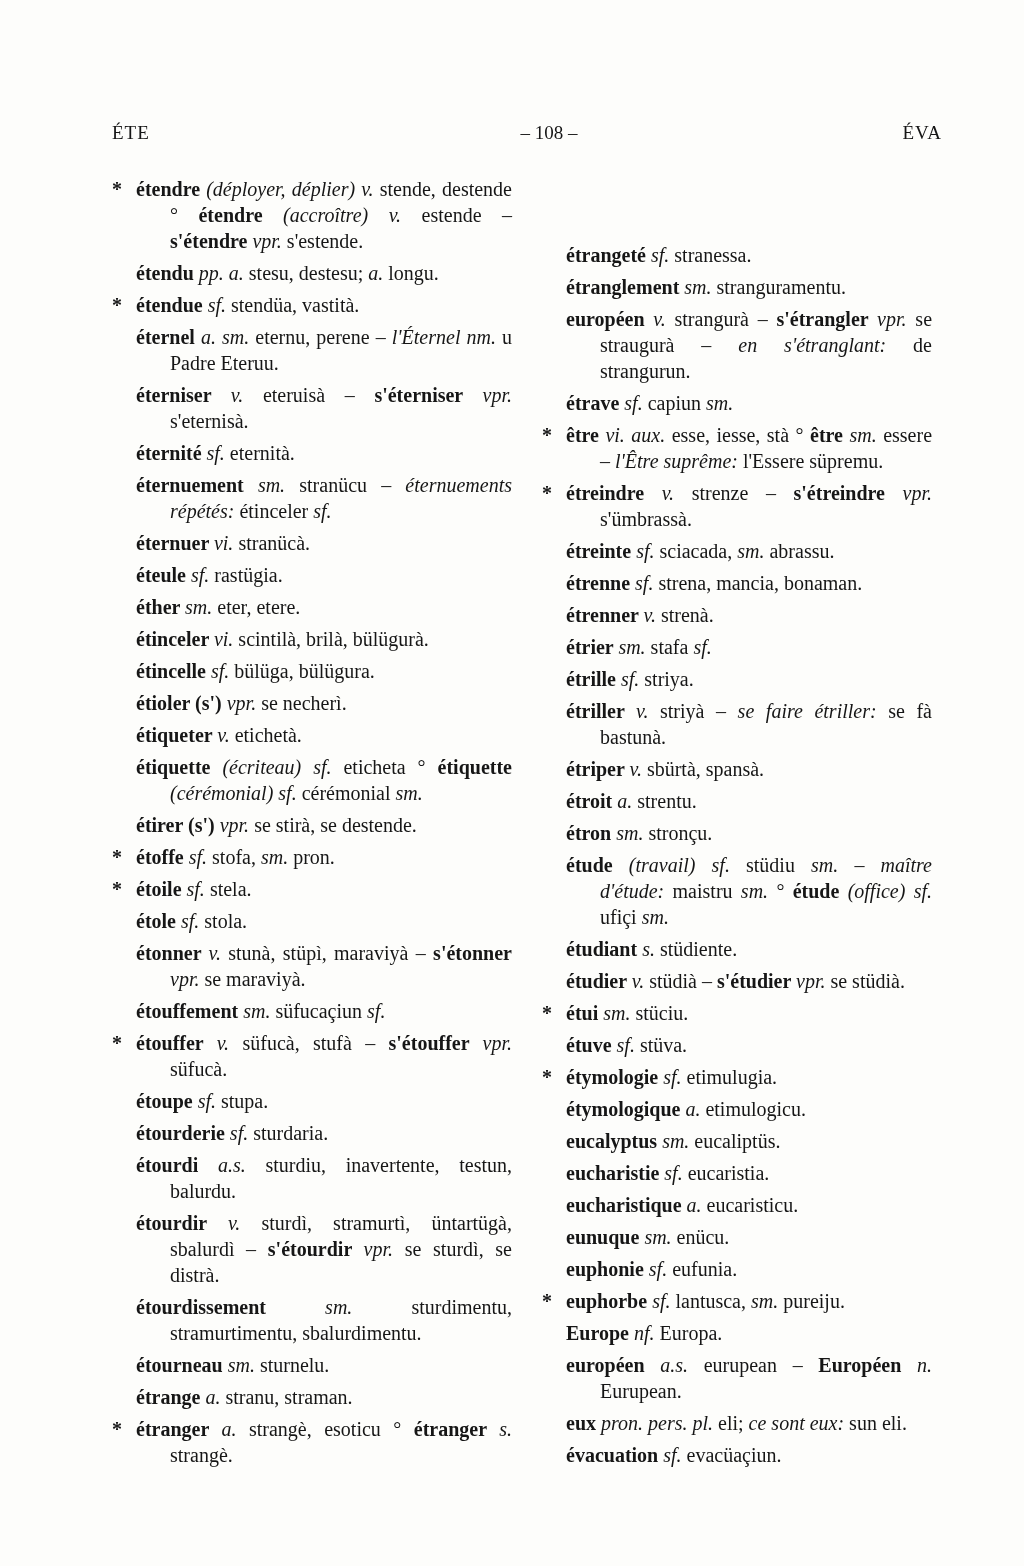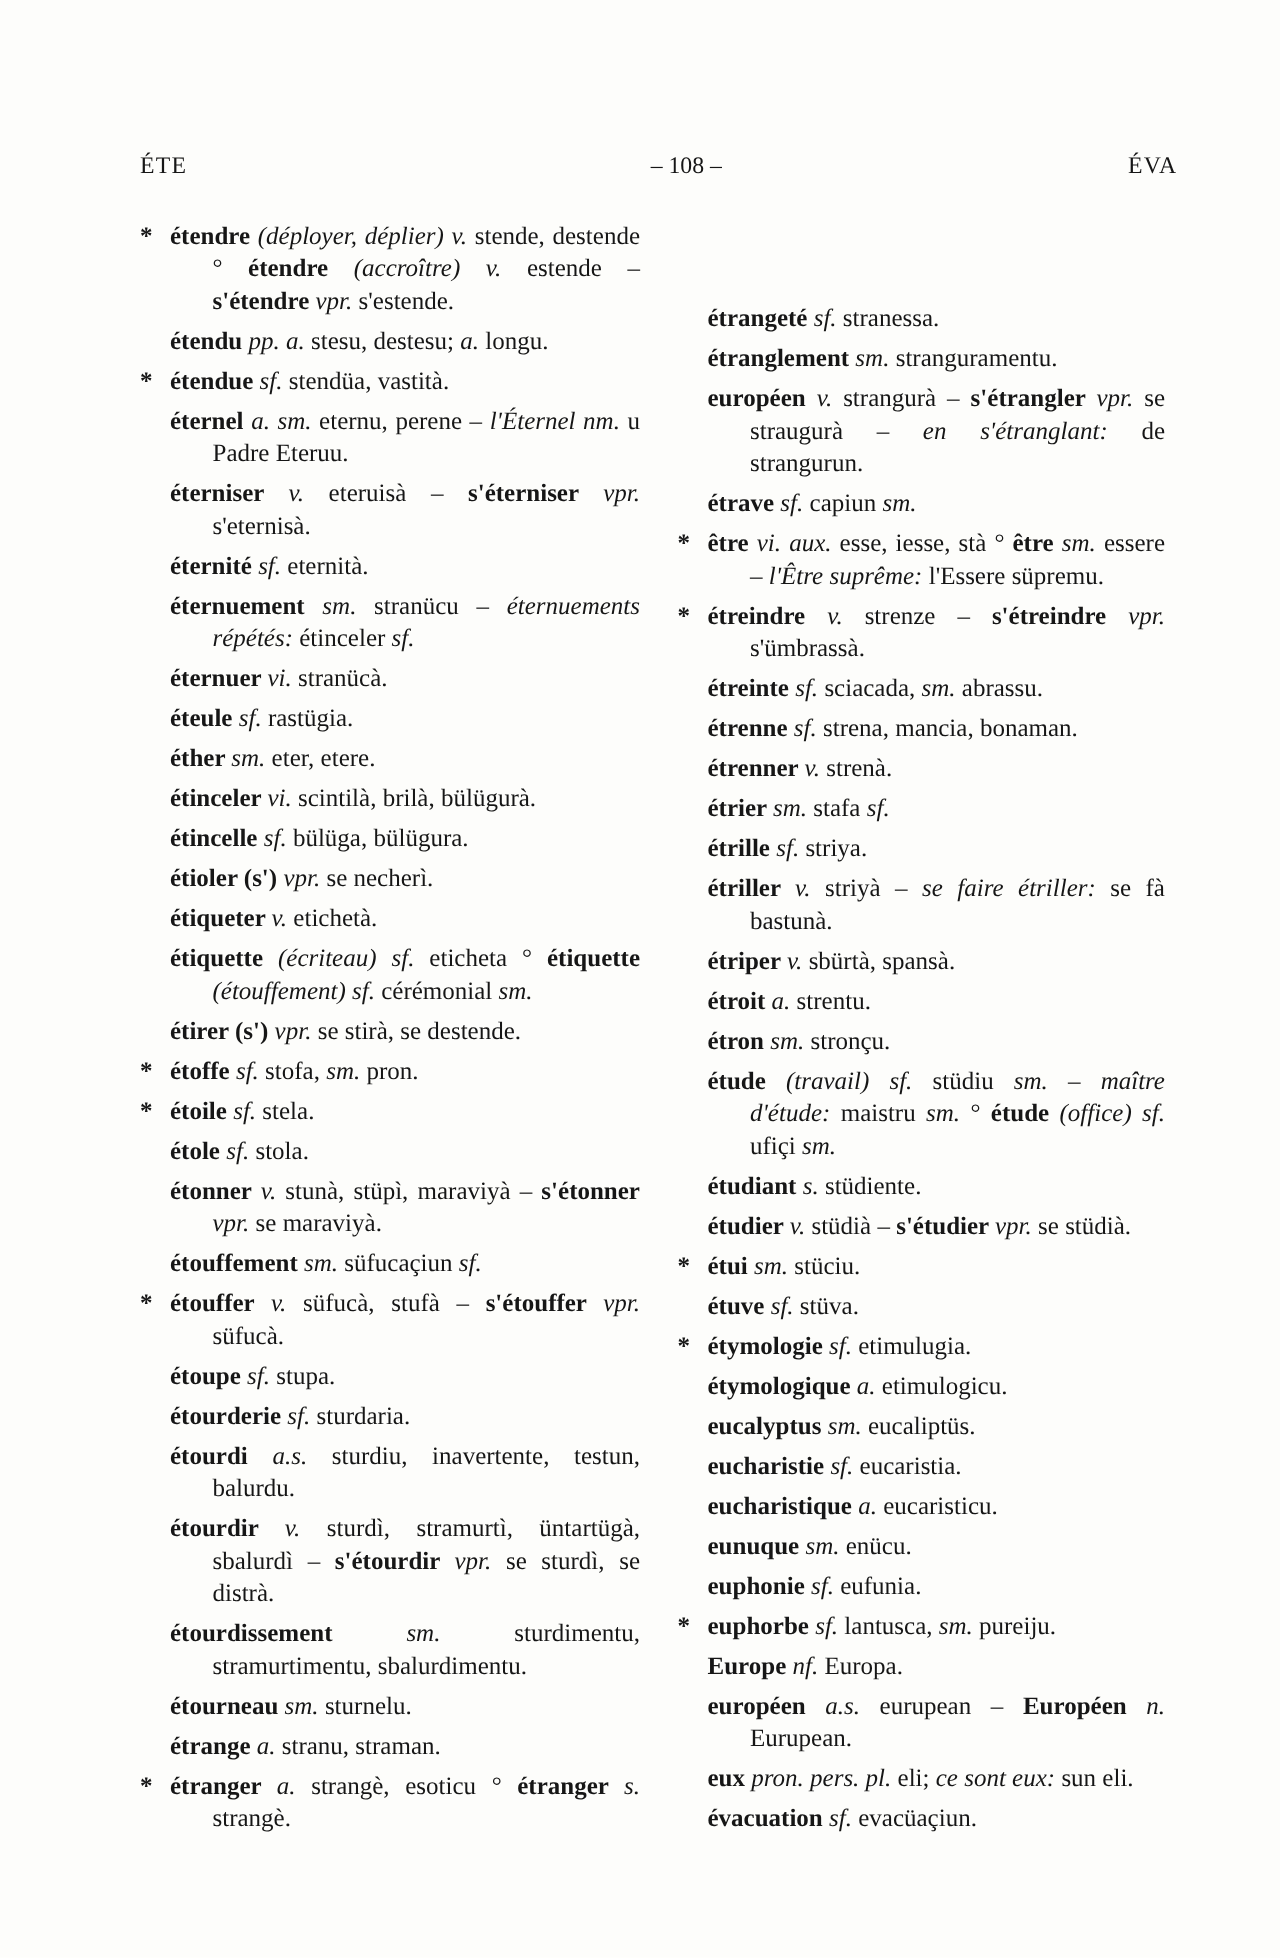--- a/index.html
+++ b/index.html
@@ -76,21 +76,21 @@
         <p class="entry"><span class="star"></span><span class="seg-b">éterniser </span><span class="seg-i">v. </span><span class="seg-n">eteruisà – </span><span class="seg-b">s'éterniser </span><span class="seg-i">vpr. </span><span class="seg-n">s'eternisà.</span></p>
         <p class="entry"><span class="star"></span><span class="seg-b">éternité </span><span class="seg-i">sf. </span><span class="seg-n">eternità.</span></p>
         <p class="entry"><span class="star"></span><span class="seg-b">éternuement </span><span class="seg-i">sm. </span><span class="seg-n">stranücu – </span><span class="seg-i">éternuements répétés: </span><span class="seg-n">étinceler </span><span class="seg-i">sf.</span></p>
         <p class="entry"><span class="star"></span><span class="seg-b">éternuer </span><span class="seg-i">vi. </span><span class="seg-n">stranücà.</span></p>
         <p class="entry"><span class="star"></span><span class="seg-b">éteule </span><span class="seg-i">sf. </span><span class="seg-n">rastügia.</span></p>
         <p class="entry"><span class="star"></span><span class="seg-b">éther </span><span class="seg-i">sm. </span><span class="seg-n">eter, etere.</span></p>
         <p class="entry"><span class="star"></span><span class="seg-b">étinceler </span><span class="seg-i">vi. </span><span class="seg-n">scintilà, brilà, bülügurà.</span></p>
         <p class="entry"><span class="star"></span><span class="seg-b">étincelle </span><span class="seg-i">sf. </span><span class="seg-n">bülüga, bülügura.</span></p>
         <p class="entry"><span class="star"></span><span class="seg-b">étioler (s') </span><span class="seg-i">vpr. </span><span class="seg-n">se necherì.</span></p>
         <p class="entry"><span class="star"></span><span class="seg-b">étiqueter </span><span class="seg-i">v. </span><span class="seg-n">etichetà.</span></p>
-        <p class="entry"><span class="star"></span><span class="seg-b">étiquette </span><span class="seg-i">(écriteau) sf. </span><span class="seg-n">eticheta ° </span><span class="seg-b">étiquette </span><span class="seg-i">(étouffement) sf. </span><span class="seg-n">cérémonial </span><span class="seg-i">sm.</span></p>
+        <p class="entry"><span class="star"></span><span class="seg-b">étiquette </span><span class="seg-i">(écriteau) sf. </span><span class="seg-n">eticheta ° </span><span class="seg-b">étiquette </span><span class="seg-i">(cérémonial) sf. </span><span class="seg-n">cérémonial </span><span class="seg-i">sm.</span></p>
         <p class="entry"><span class="star"></span><span class="seg-b">étirer (s') </span><span class="seg-i">vpr. </span><span class="seg-n">se stirà, se destende.</span></p>
         <p class="entry"><span class="star">*</span><span class="seg-b">étoffe </span><span class="seg-i">sf. </span><span class="seg-n">stofa, </span><span class="seg-i">sm. </span><span class="seg-n">pron.</span></p>
         <p class="entry"><span class="star">*</span><span class="seg-b">étoile </span><span class="seg-i">sf. </span><span class="seg-n">stela.</span></p>
         <p class="entry"><span class="star"></span><span class="seg-b">étole </span><span class="seg-i">sf. </span><span class="seg-n">stola.</span></p>
         <p class="entry"><span class="star"></span><span class="seg-b">étonner </span><span class="seg-i">v. </span><span class="seg-n">stunà, stüpì, maraviyà – </span><span class="seg-b">s'étonner </span><span class="seg-i">vpr. </span><span class="seg-n">se maraviyà.</span></p>
         <p class="entry"><span class="star"></span><span class="seg-b">étouffement </span><span class="seg-i">sm. </span><span class="seg-n">süfucaçiun </span><span class="seg-i">sf.</span></p>
         <p class="entry"><span class="star">*</span><span class="seg-b">étouffer </span><span class="seg-i">v. </span><span class="seg-n">süfucà, stufà – </span><span class="seg-b">s'étouffer </span><span class="seg-i">vpr. </span><span class="seg-n">süfucà.</span></p>
         <p class="entry"><span class="star"></span><span class="seg-b">étoupe </span><span class="seg-i">sf. </span><span class="seg-n">stupa.</span></p>
         <p class="entry"><span class="star"></span><span class="seg-b">étourderie </span><span class="seg-i">sf. </span><span class="seg-n">sturdaria.</span></p>
         <p class="entry"><span class="star"></span><span class="seg-b">étourdi </span><span class="seg-i">a.s. </span><span class="seg-n">sturdiu, inavertente, testun, balurdu.</span></p>

